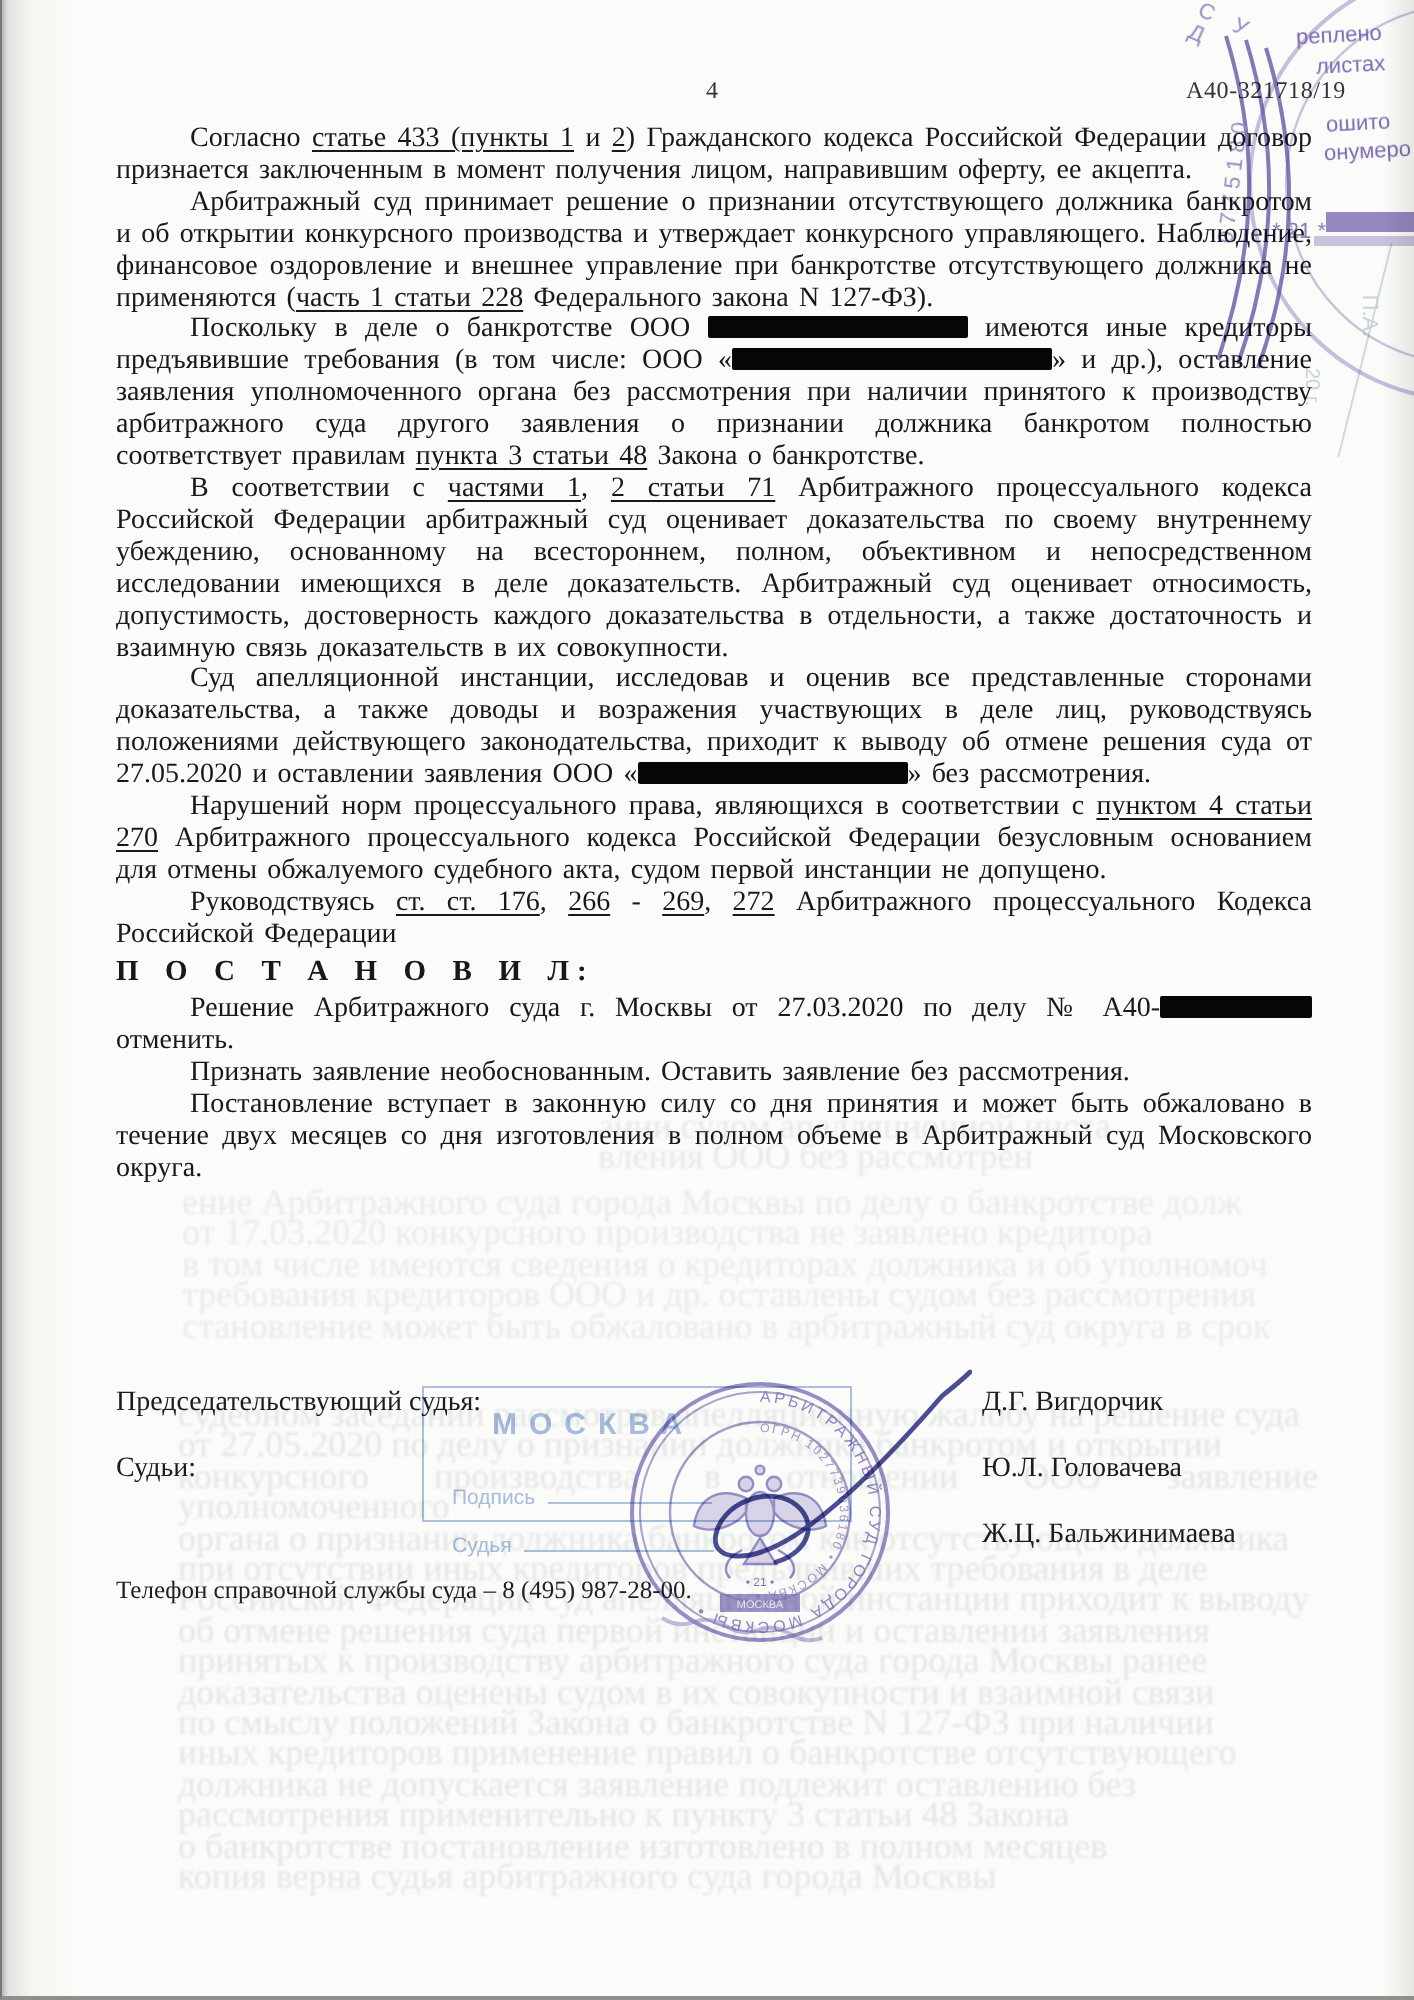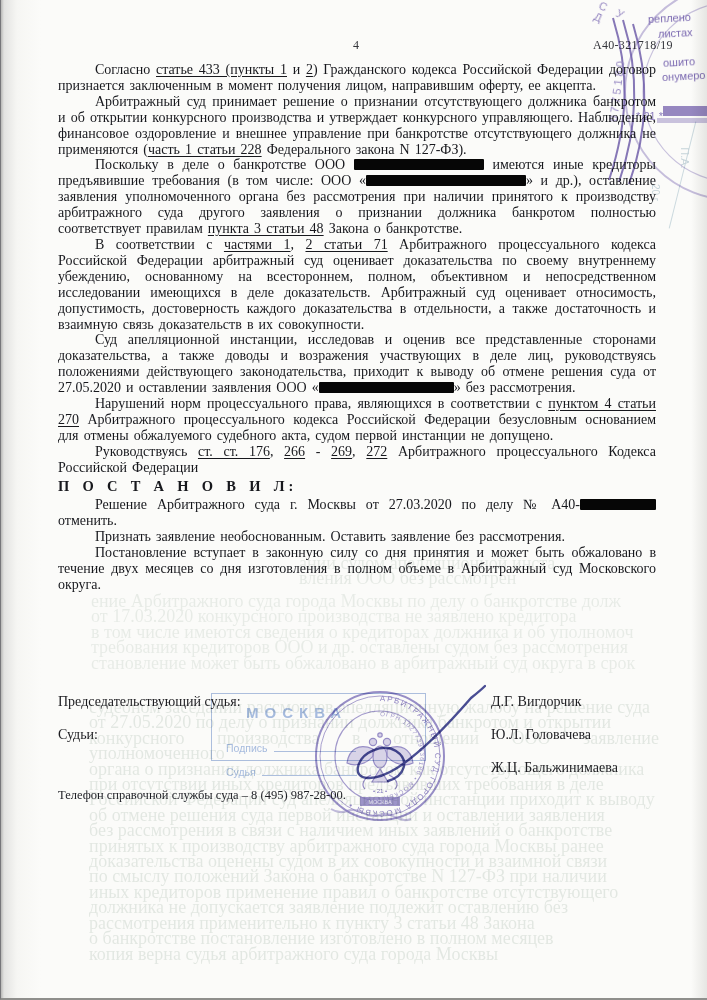--- a/index.html
+++ b/index.html
@@ -93,21 +93,20 @@
       <div class="bleed-line">становление может быть обжаловано в арбитражный суд округа в срок</div>
     </div>
   <div class="bleed" id="bleed-c">
       <div class="bleed-line">судебном заседании рассмотрев апелляционную жалобу на решение суда</div>
       <div class="bleed-line">от 27.05.2020 по делу о признании должника банкротом и открытии</div>
       <div class="bleed-line">конкурсного производства в отношении ООО заявление уполномоченного</div>
       <div class="bleed-line">органа о признании должника банкротом как отсутствующего должника</div>
       <div class="bleed-line">при отсутствии иных кредиторов предъявивших требования в деле</div>
       <div class="bleed-line">Российской Федерации суд апелляционной инстанции приходит к выводу</div>
       <div class="bleed-line">об отмене решения суда первой инстанции и оставлении заявления</div>
-      <div class="bleed-line">без рассмотрения в связи с наличием иных заявлений о банкротстве</div>
       <div class="bleed-line">принятых к производству арбитражного суда города Москвы ранее</div>
       <div class="bleed-line">доказательства оценены судом в их совокупности и взаимной связи</div>
       <div class="bleed-line">по смыслу положений Закона о банкротстве N 127-ФЗ при наличии</div>
       <div class="bleed-line">иных кредиторов применение правил о банкротстве отсутствующего</div>
       <div class="bleed-line">должника не допускается заявление подлежит оставлению без</div>
       <div class="bleed-line">рассмотрения применительно к пункту 3 статьи 48 Закона</div>
       <div class="bleed-line">о банкротстве постановление изготовлено в полном месяцев</div>
       <div class="bleed-line">копия верна судья арбитражного суда города Москвы</div>
     </div>
 

